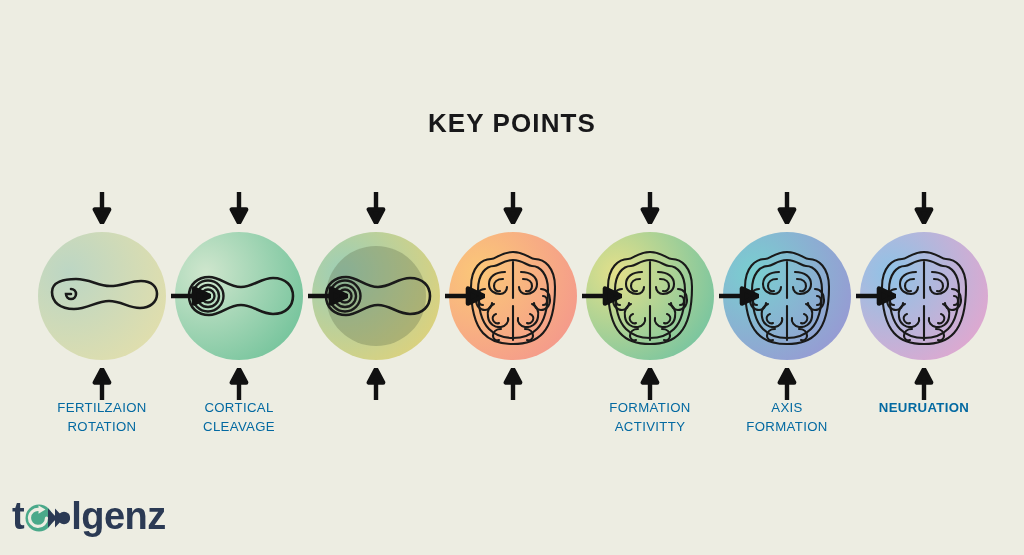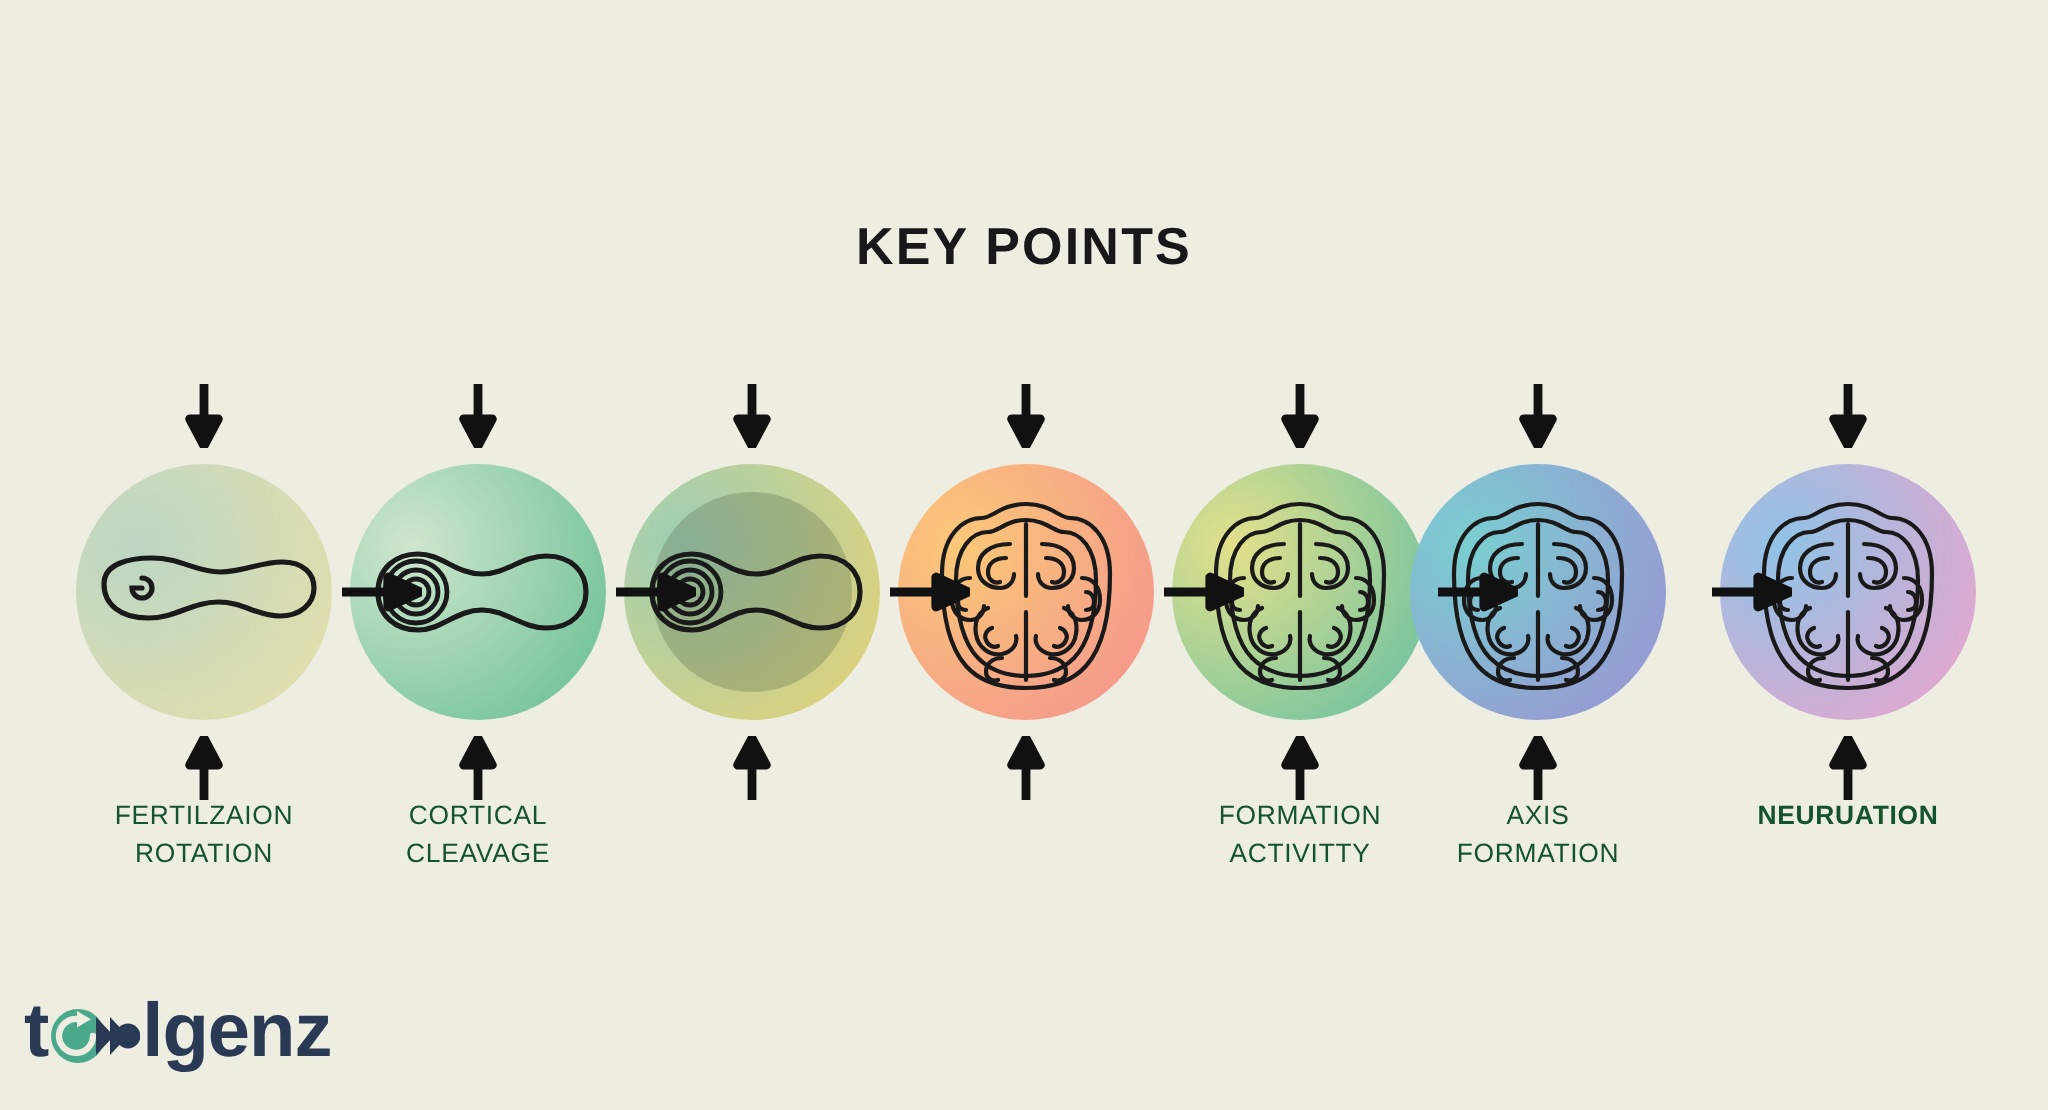--- a/index.html
+++ b/index.html
@@ -99,21 +99,21 @@
 
   .stage-label {
     position: absolute;
     left: -14px;
     top: 398px;
     width: 170px;
     text-align: center;
     font-size: 13.2px;
     line-height: 19px;
     letter-spacing: 0.35px;
-    color: #14532d;
+    color: #0369a1;
     font-family: "Liberation Sans", sans-serif;
     white-space: pre-line;
   }
 
   
   .arrow-right {
     position: absolute;
     top: 285px;
     width: 40px;
     height: 22px;
@@ -274,21 +274,21 @@
               </g>
             </svg>
           </span>
         </div>
         <span class="arrow-up"><svg viewBox="0 0 22 32" width="22" height="32">
             <path d="M11 32 L11 13 M11 1 L3.8 14.5 L18.2 14.5 Z" fill="#111" stroke="#111" stroke-width="4.4" stroke-linejoin="round"></path>
           </svg></span>
         <div class="stage-label">FORMATION
 ACTIVITTY</div>
       </div>
-      <div class="stage-col" style="left: 698px;">
+      <div class="stage-col" style="left: 716px;">
         <span class="arrow-down"><svg viewBox="0 0 22 32" width="22" height="32">
             <path d="M11 0 L11 19 M11 31 L3.8 17.5 L18.2 17.5 Z" fill="#111" stroke="#111" stroke-width="4.4" stroke-linejoin="round"></path>
           </svg></span>
         <div class="circle" style="background: radial-gradient(circle at 24% 32%, rgb(121, 207, 208) 0%, rgb(157, 143, 212) 100%);">
           <span style="position: absolute; left: 0px; top: 0px;">
             <svg viewBox="0 0 128 128" width="128" height="128" class="glyph">
               <g fill="none" stroke="#1a1a1a" stroke-width="2.1" stroke-linecap="round" stroke-linejoin="round">
                 <path d="M64 20 C52 20 47 27 42 27 C33 27 22 35 22 55 C22 76 26 92 34 101 C42 110 54 112 64 112 C74 112 86 110 94 101 C102 92 106 76 106 55 C106 35 95 27 86 27 C81 27 76 20 64 20 Z"></path>
                 <path d="M64 28 C54 28 50 34 45 34 C37 34 29 42 29 58 C29 76 33 90 40 97 C47 104 56 106 64 106 C72 106 81 104 88 97 C95 90 99 76 99 58 C99 42 91 34 83 34 C78 34 74 28 64 28 Z"></path>
                 <path d="M64 30 L64 66"></path>

